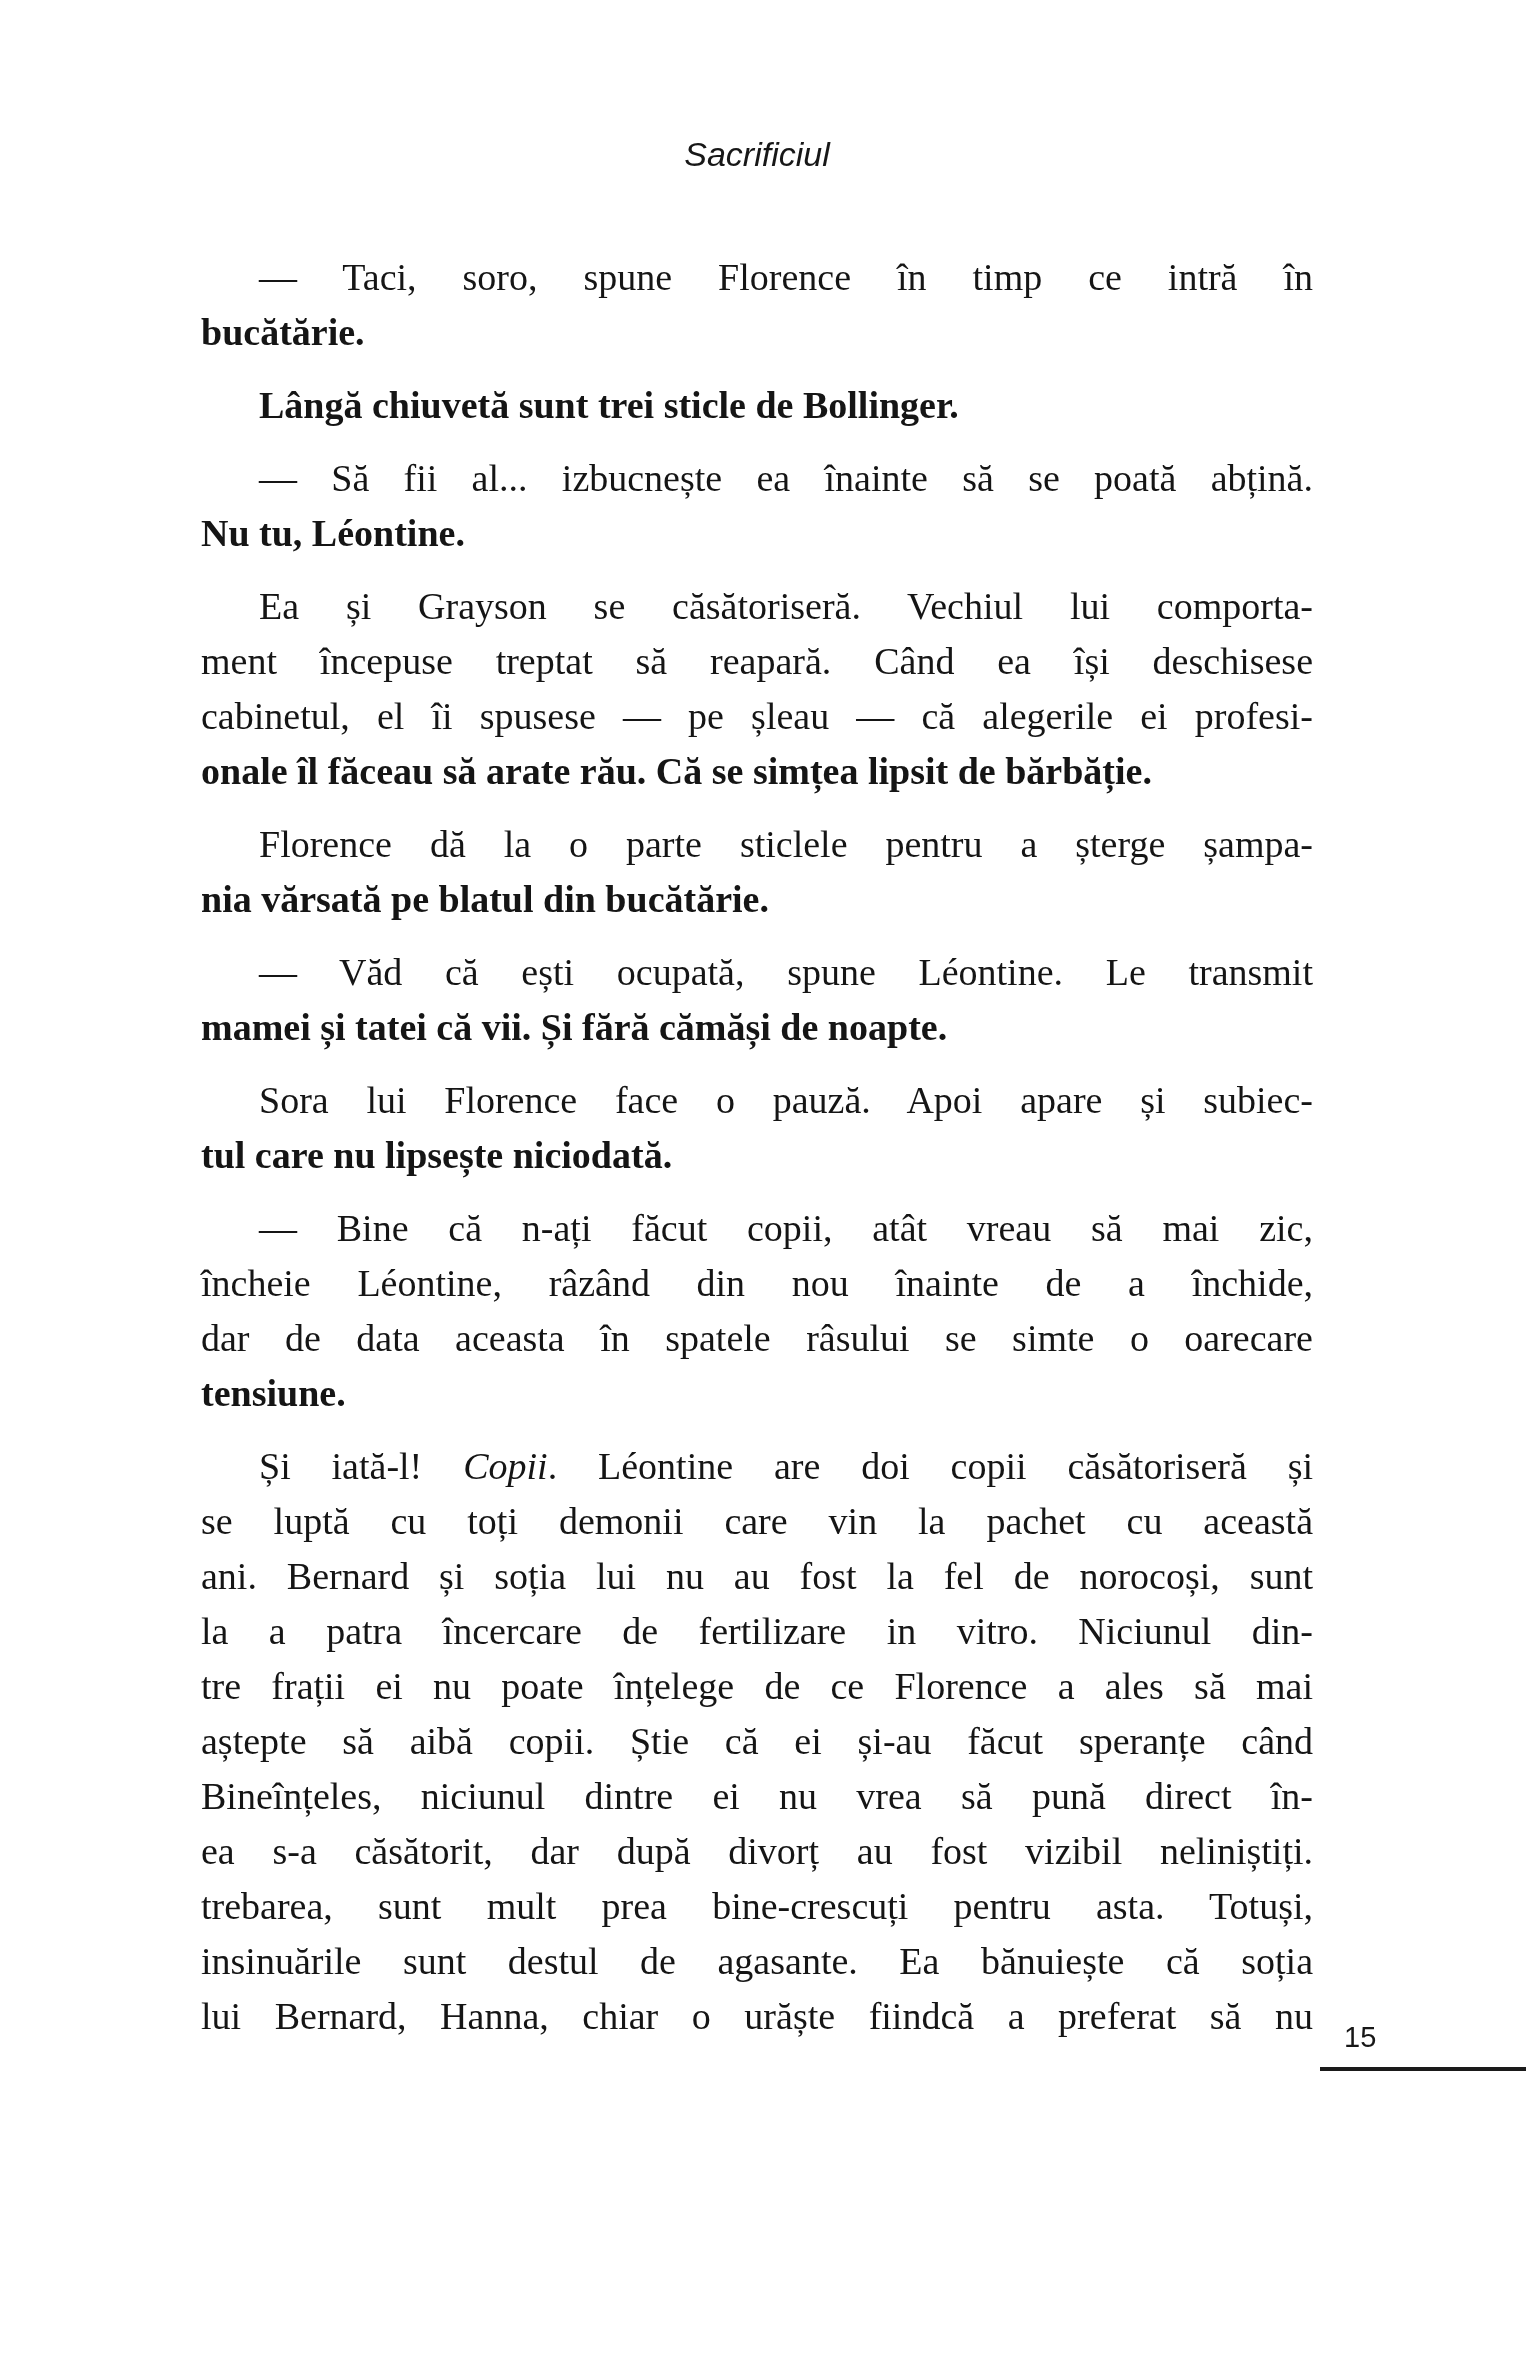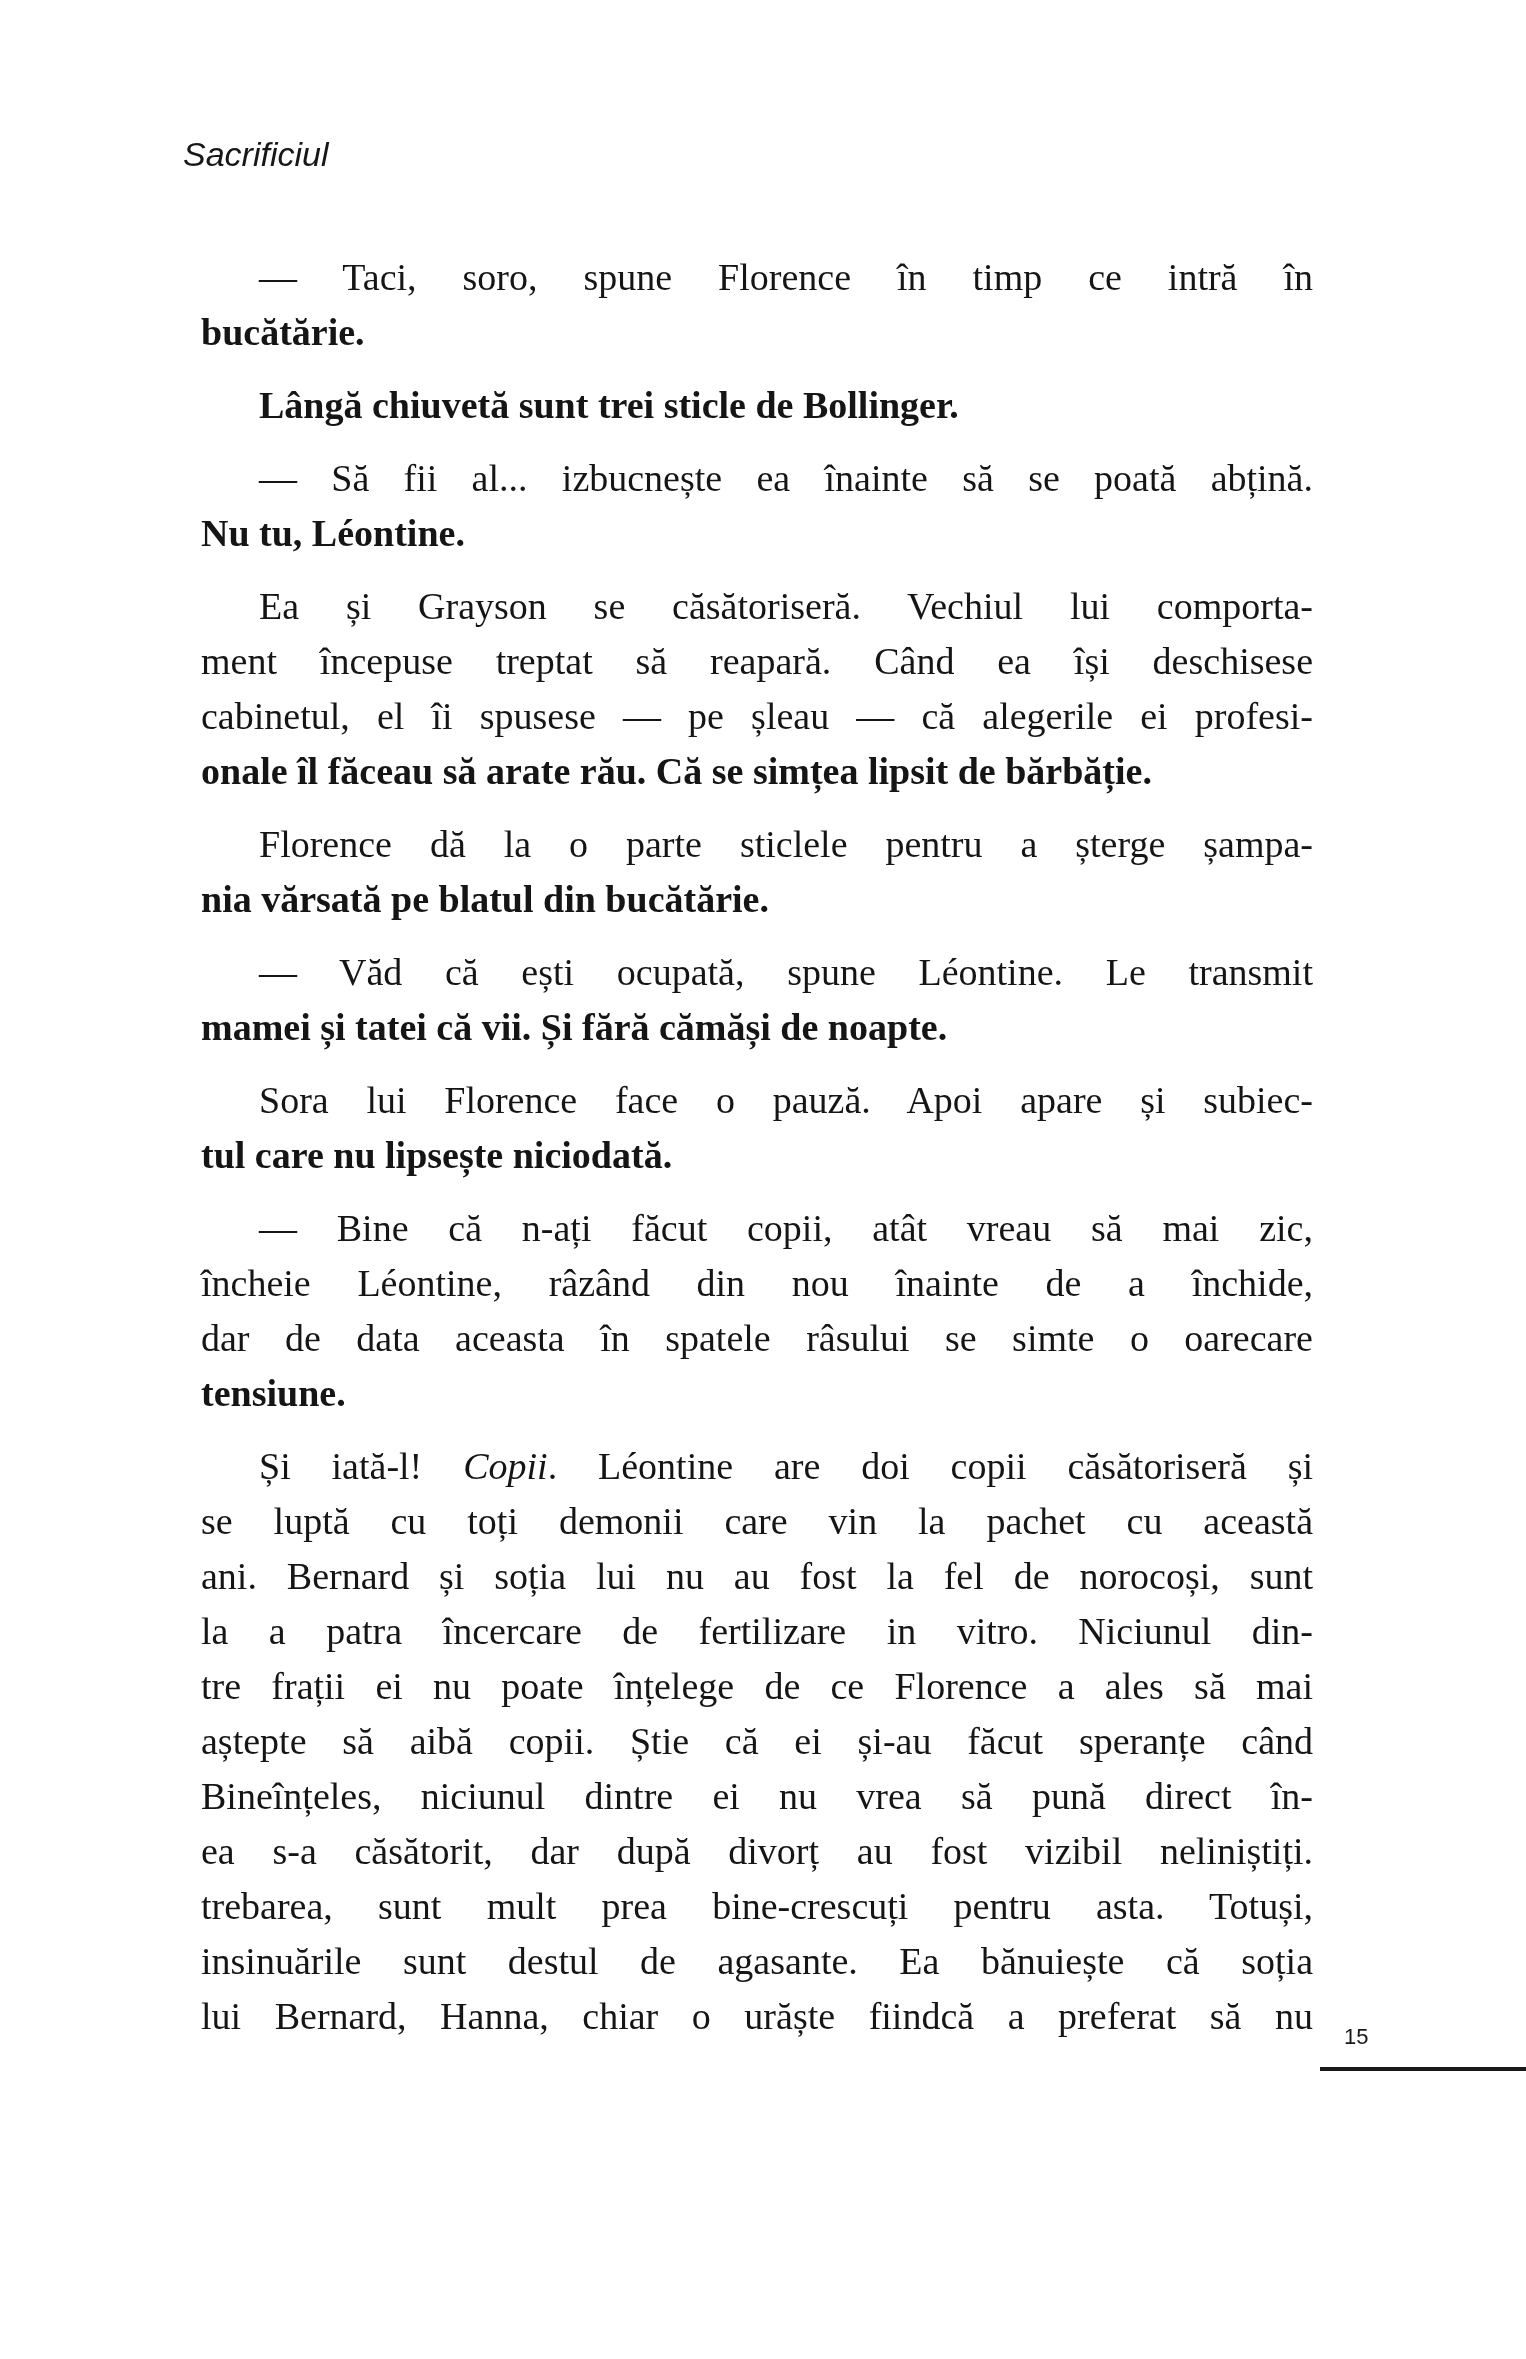--- a/index.html
+++ b/index.html
@@ -8,21 +8,21 @@
     background: #ffffff;
     position: relative;
     overflow: hidden;
     font-family: "Liberation Serif", serif;
     color: #151515;
   }
   .page { position: absolute; inset: 0; }
   .running-head {
     position: absolute;
     left: 183px; top: 134px; width: 1148px;
-    text-align: left;
+    text-align: center;
     font-family: "Liberation Sans", sans-serif;
     font-style: italic;
     font-size: 34px;
     line-height: 40px;
     color: #171717;
   }
   .body-text {
     position: absolute;
     left: 183px; top: 232px; width: 1148px;
   }
@@ -35,21 +35,21 @@
     text-justify: inter-word;
     hyphens: none;
   }
   .line.first { text-indent: 58px; }
   .line.last { text-align-last: left; font-weight: bold; }
   .it { font-style: italic; }
   .page-number {
     position: absolute;
     left: 1344px; top: 2019px;
     font-family: "Liberation Sans", sans-serif;
-    font-size: 22px;
+    font-size: 29px;
     line-height: 36px;
     color: #171717;
   }
   .footer-rule {
     position: absolute;
     left: 1320px; top: 2067px;
     width: 206px; height: 4px;
     background: #1a1a1a;
   }
 </style>

